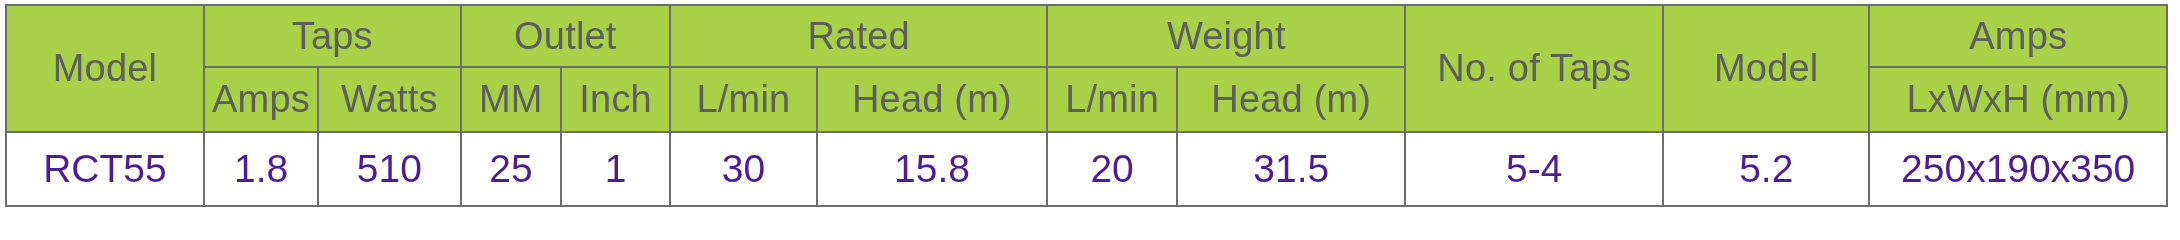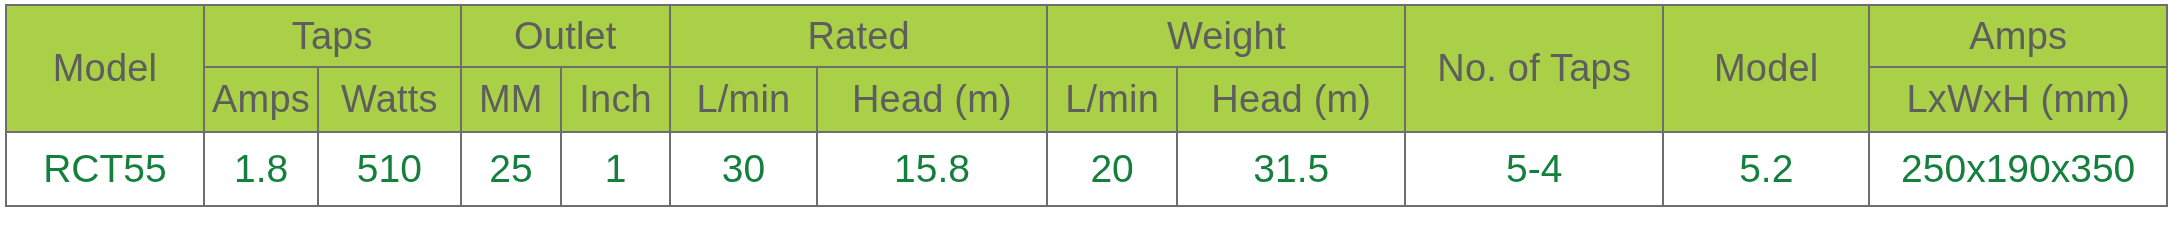--- a/index.html
+++ b/index.html
@@ -54,21 +54,21 @@
 
   tr.head-top th { height: 60px; }
   tr.head-sub  th { height: 63px; }
 
   
   th.rowspan-head { height: 125px; }
 
   
   table.spec-table td {
     background: #ffffff;
-    color: #15803d;
+    color: #4c1d95;
     font-weight: 400;
     font-size: 39px;
     height: 72px;
   }
 
   
   col.c-model   { width: 189px; }
   col.c-amps    { width: 109px; }
   col.c-watts   { width: 136px; }
   col.c-mm      { width: 96px;  }

